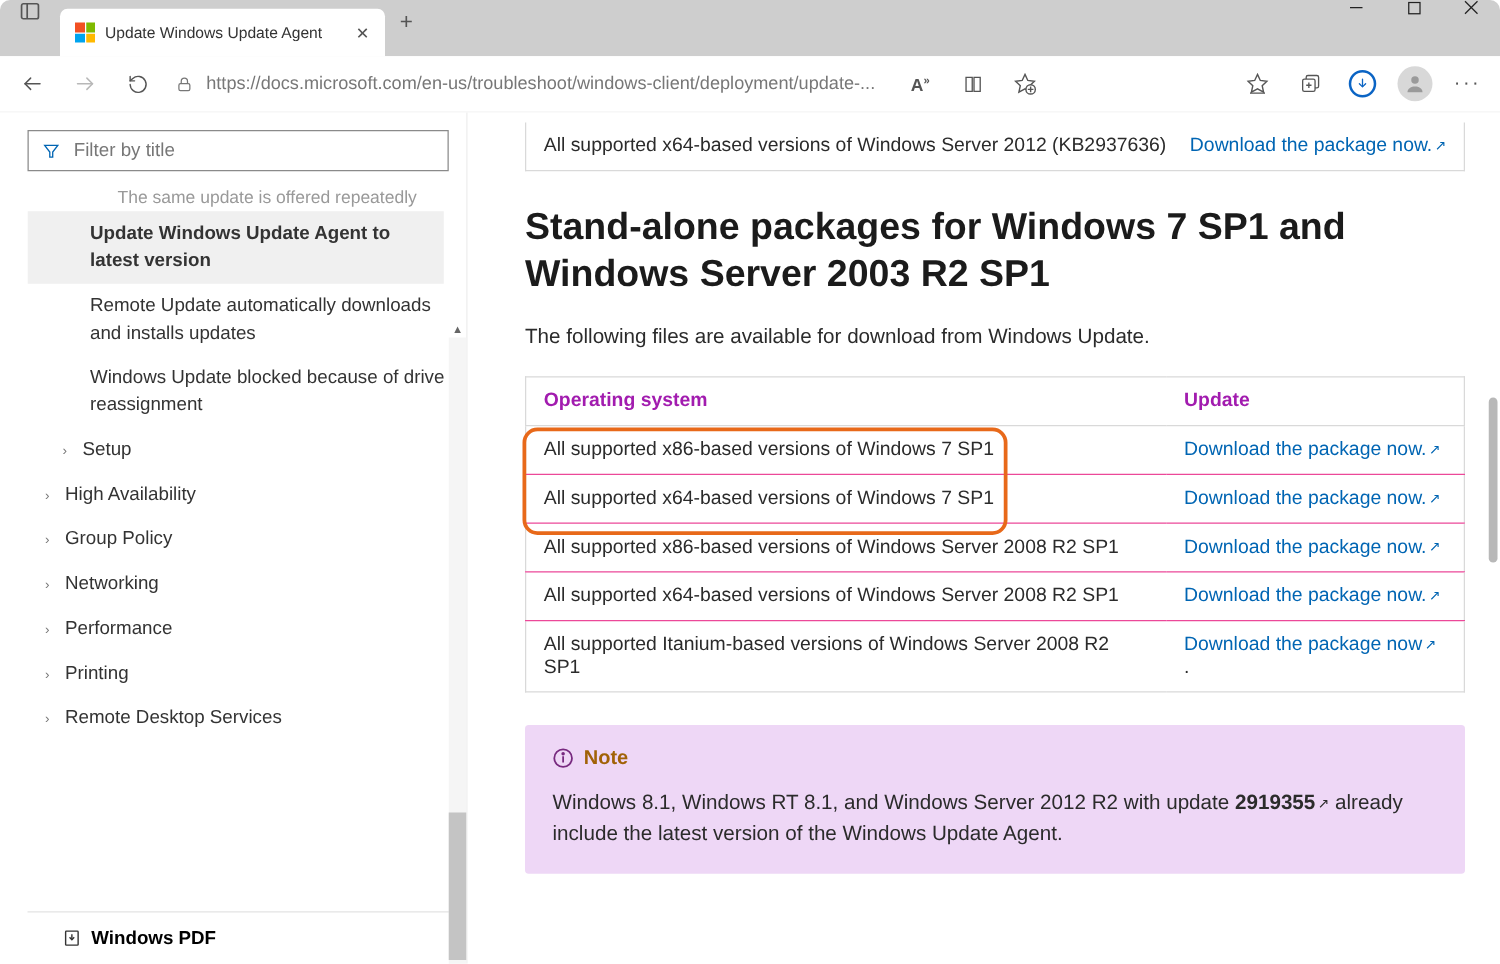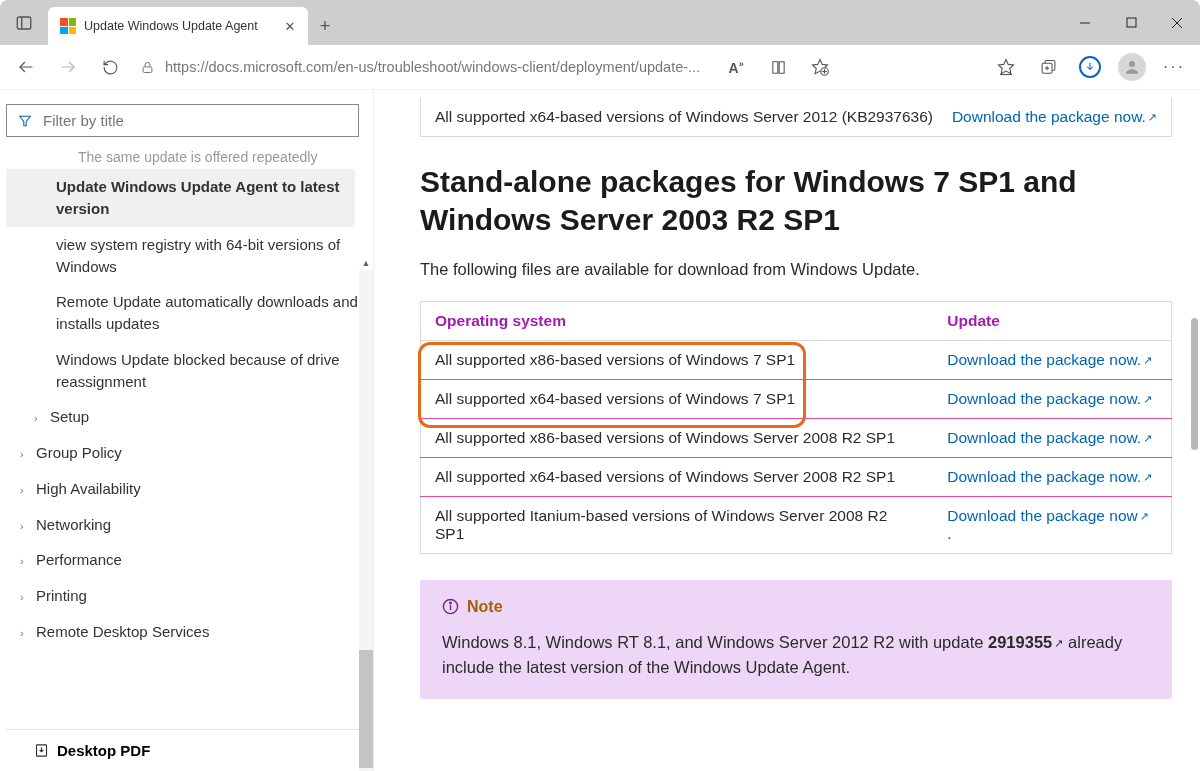--- a/index.html
+++ b/index.html
@@ -1,19 +1,19 @@
 <!DOCTYPE html>
 <html><head>
 <meta charset="utf-8">
 <style>
 * { margin: 0; padding: 0; box-sizing: border-box; font-family: "Segoe UI", Arial, sans-serif; }
 body { background: #fff; overflow: hidden; width: 1200px; height: 771px; }
 
 
-.titlebar { height: 45px; background: #cecece; display: flex; align-items: center; border-radius: 8px 8px 0 0; }
+.titlebar { height: 45px; background: #cecece; display: flex; align-items: flex-start; border-radius: 8px 8px 0 0; }
 .tabstack-btn { width: 48px; display: flex; align-items: center; justify-content: center; }
 .tabstack-btn svg { width: 18px; height: 18px; }
 .tab { background: #fff; margin-top: 7px; height: 38px; display: flex; align-items: center; padding: 0 10px 0 12px; border-radius: 6px 6px 0 0; min-width: 260px; gap: 8px; }
 .tab-favicon { width: 16px; height: 16px; display: grid; grid-template-columns: 1fr 1fr; grid-template-rows: 1fr 1fr; gap: 1px; }
 .tab-favicon span:nth-child(1){background:#f25022;} .tab-favicon span:nth-child(2){background:#7fba00;}
 .tab-favicon span:nth-child(3){background:#00a4ef;} .tab-favicon span:nth-child(4){background:#ffb900;}
 .tab-title { font-size: 12.5px; color: #333; flex: 1; white-space: nowrap; overflow: hidden; }
 .tab-close { width: 16px; height: 16px; display:flex; align-items:center; justify-content:center; color:#555; font-size:13px; }
 .newtab { width: 34px; display:flex; align-items:center; justify-content:center; margin-top:7px; color:#555; font-size:18px;}
 .win-controls { margin-left:auto; display:flex; }
@@ -25,21 +25,21 @@
 .tbtn.disabled { color:#b8b8b8; }
 .addr { flex:1; display:flex; align-items:center; gap:10px; padding:0 8px; color:#555; font-size:14.5px;}
 .addr .url { color:#777; white-space:nowrap; overflow:hidden; }
 .addr-right { display:flex; gap:6px; align-items:center; margin-left:8px;}
 .addr-right .tbtn { width:36px; }
 .dl-ring { width:22px; height:22px; border:2px solid #0b64c4; border-radius:50%; display:flex; align-items:center; justify-content:center; color:#0b64c4; font-size:11px;}
 .avatar { width:28px; height:28px; background:#d8d8d8; border-radius:50%; display:flex; align-items:center; justify-content:center;}
 
 
 .content { display:flex; height: calc(771px - 90px); position:relative; }
-.sidebar { width: 374px; border-right:1px solid #eee; padding: 14px 4px 0 6px; position:relative; display:flex; flex-direction:column;}
+.sidebar { width: 374px; border-right:1px solid #eee; padding: 14px 4px 0 22px; position:relative; display:flex; flex-direction:column;}
 .filter { display:flex; align-items:center; gap:10px; border:1px solid #8a8a8a; padding:7px 10px; margin-right:10px; color:#777; font-size:15px;}
 .nav-scroll { flex:1; overflow:hidden; position:relative; margin-top:8px; }
 .nav-inner { position:relative; }
 .nav-item { font-size:15px; color:#333; padding:7px 10px 7px 50px; line-height:1.45; cursor:pointer; }
 .nav-item.truncated { color:#999; font-size:14px; padding-top:2px; padding-bottom:2px; padding-left:72px;}
 .nav-item.active { font-weight:600; background:#f0f0f0; padding-left:50px; margin-right:14px;}
 .nav-item.sub { padding-left:50px; }
 .nav-item.top { padding-left:28px; }
 .nav-item.root { padding-left:14px; }
 .chev { display:inline-block; width:10px; margin-right:6px; color:#777; font-size:11px;}
@@ -197,45 +197,44 @@
     <div class="filter">
       <svg width="16" height="14" viewBox="0 0 24 24" fill="none" stroke="#0065b3" stroke-width="1.8">
           <polygon points="3 4 21 4 14 13 14 20 10 20 10 13 3 4"></polygon>
         </svg>
       <span>Filter by title</span>
     </div>
     <div class="nav-scroll">
       <div class="nav-inner">
         <div class="nav-item truncated">The same update is offered repeatedly</div>
         <div class="nav-item active sub">Update Windows Update Agent to latest version</div>
-        <div class="nav-item sub">view system registry with 64-bit versions of Windows</div>
         <div class="nav-item sub">Remote Update automatically downloads and installs updates</div>
         <div class="nav-item sub">Windows Update blocked because of drive reassignment</div>
         <div class="nav-item top"><span class="chev">›</span><span>Setup</span></div>
+        <div class="nav-item root"><span class="chev">›</span><span>High Availability</span></div>
         <div class="nav-item root"><span class="chev">›</span><span>Group Policy</span></div>
-        <div class="nav-item root"><span class="chev">›</span><span>High Availability</span></div>
         <div class="nav-item root"><span class="chev">›</span><span>Networking</span></div>
         <div class="nav-item root"><span class="chev">›</span><span>Performance</span></div>
         <div class="nav-item root"><span class="chev">›</span><span>Printing</span></div>
         <div class="nav-item root"><span class="chev">›</span><span>Remote Desktop Services</span></div>
       </div>
     </div>
     <div class="sb-scrollbar">
       <div class="sb-arrow up">▲</div>
       <div class="sb-track"></div>
       <div class="sb-thumb"></div>
 
     </div>
     <div class="dl-pdf">
       <svg width="15" height="15" viewBox="0 0 24 24" fill="none" stroke="#333" stroke-width="1.8">
           <rect x="4" y="3" width="16" height="18" rx="1"></rect>
           <line x1="12" y1="7" x2="12" y2="14"></line>
           <polyline points="9 11 12 14 15 11"></polyline>
         </svg>
-      <span>Desktop PDF</span>
+      <span>Windows PDF</span>
     </div>
   </div>
 
   <div class="main">
     <div class="prevrow">
       <div class="os">All supported x64-based versions of Windows Server 2012 (KB2937636)</div>
       <div><span class="link"><span>Download the package now.</span><span class="ext">↗</span></span></div>
     </div>
 
     <h2 class="heading">Stand-alone packages for Windows 7 SP1 and Windows Server 2003 R2 SP1</h2>

